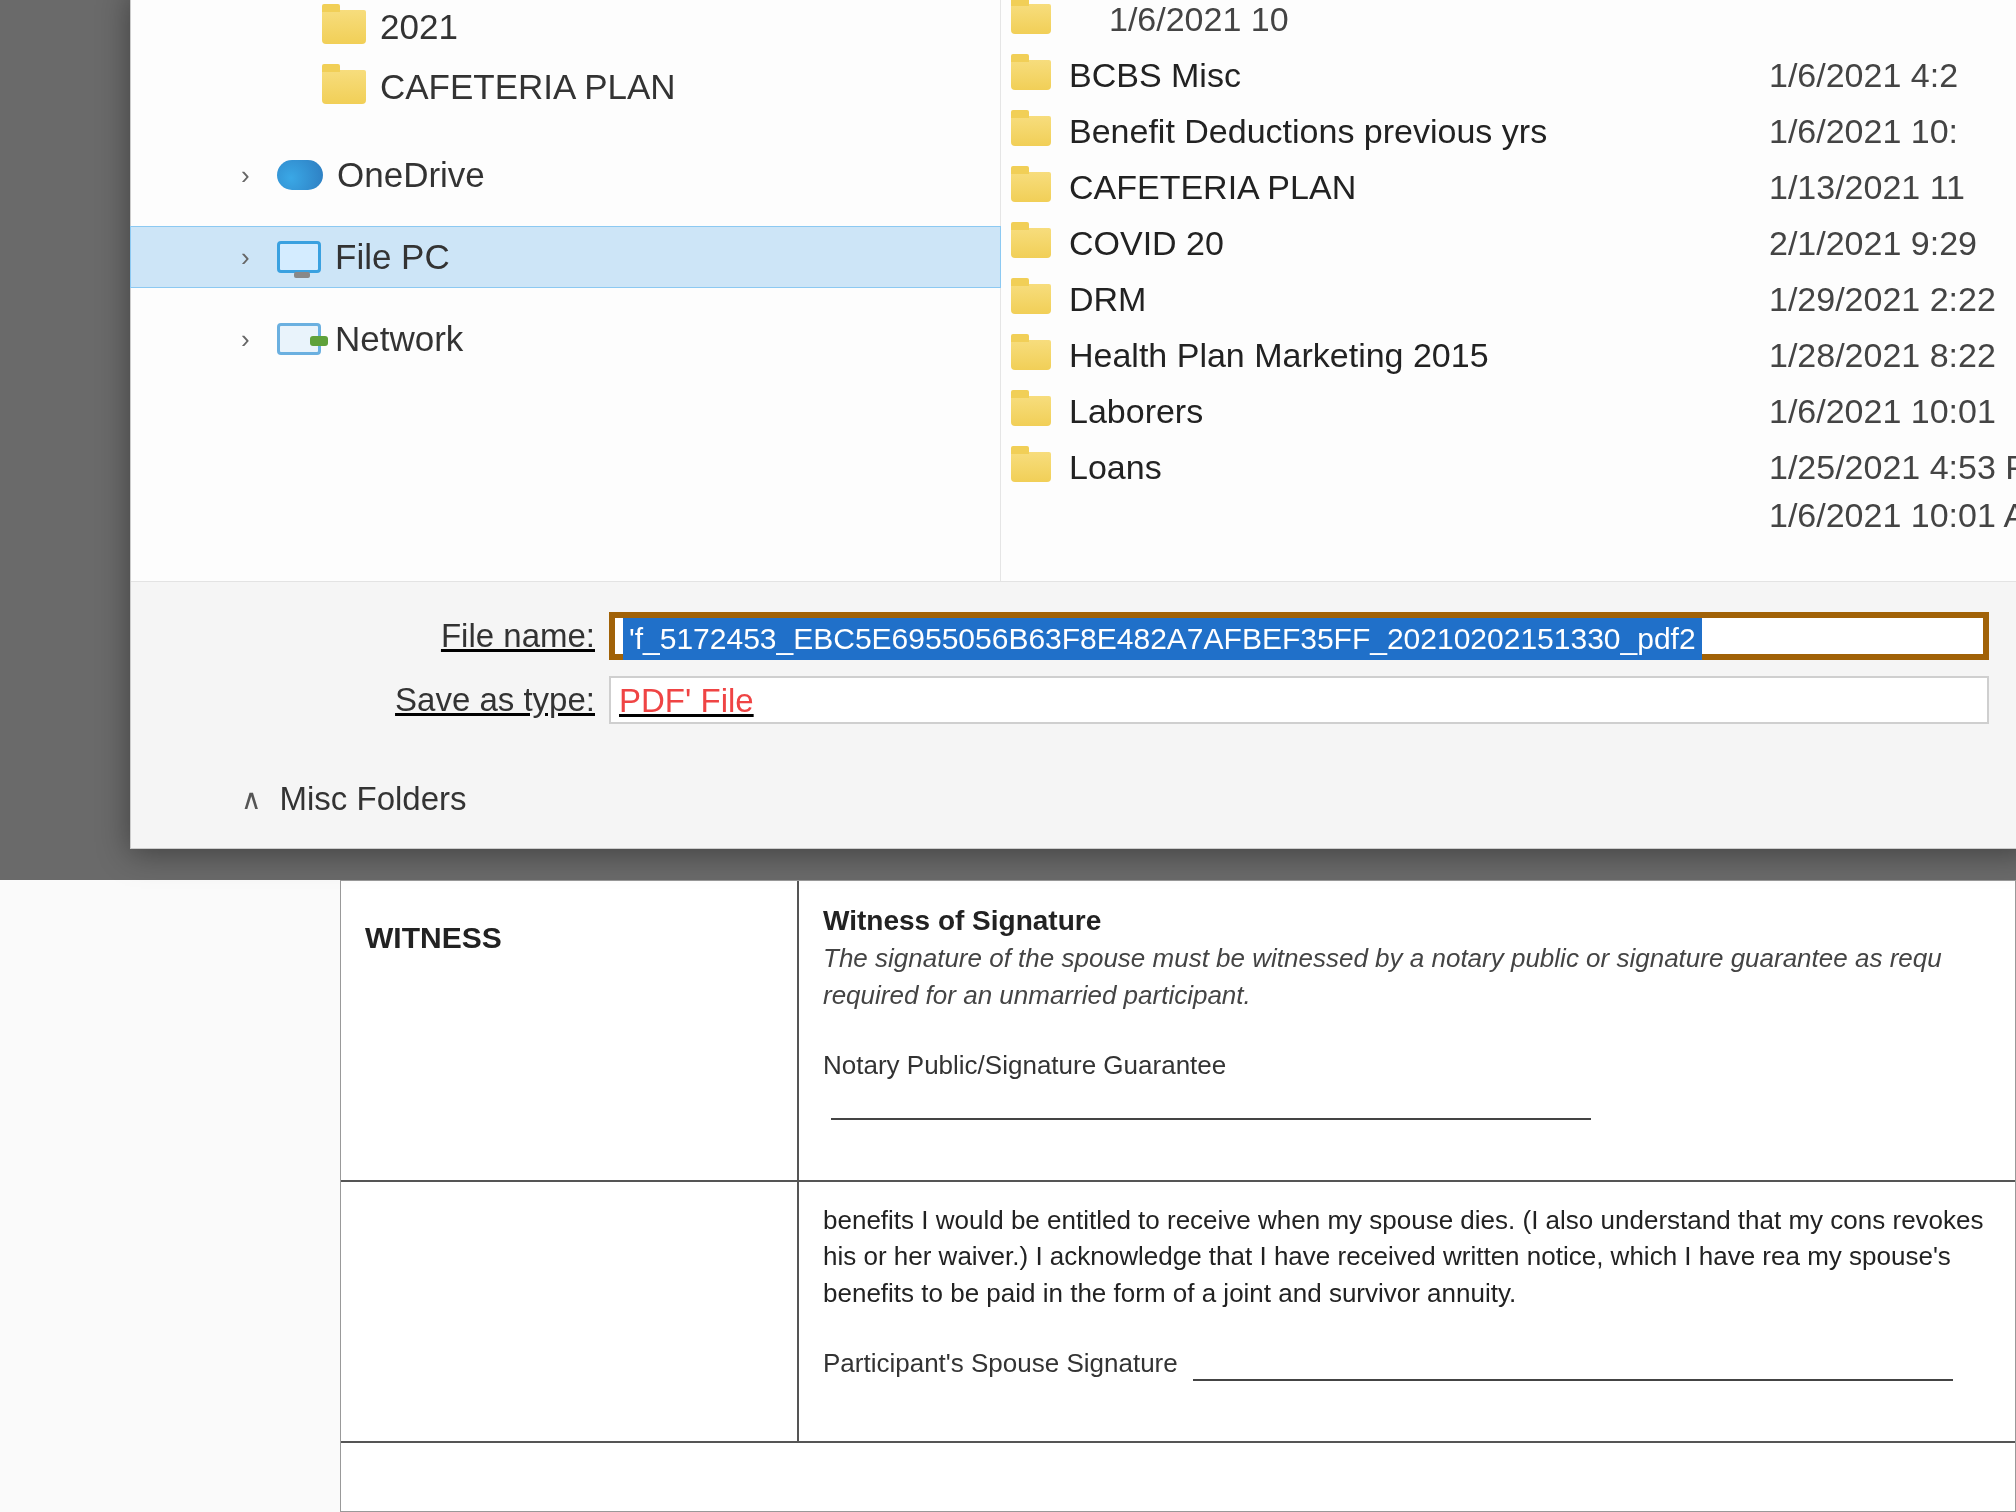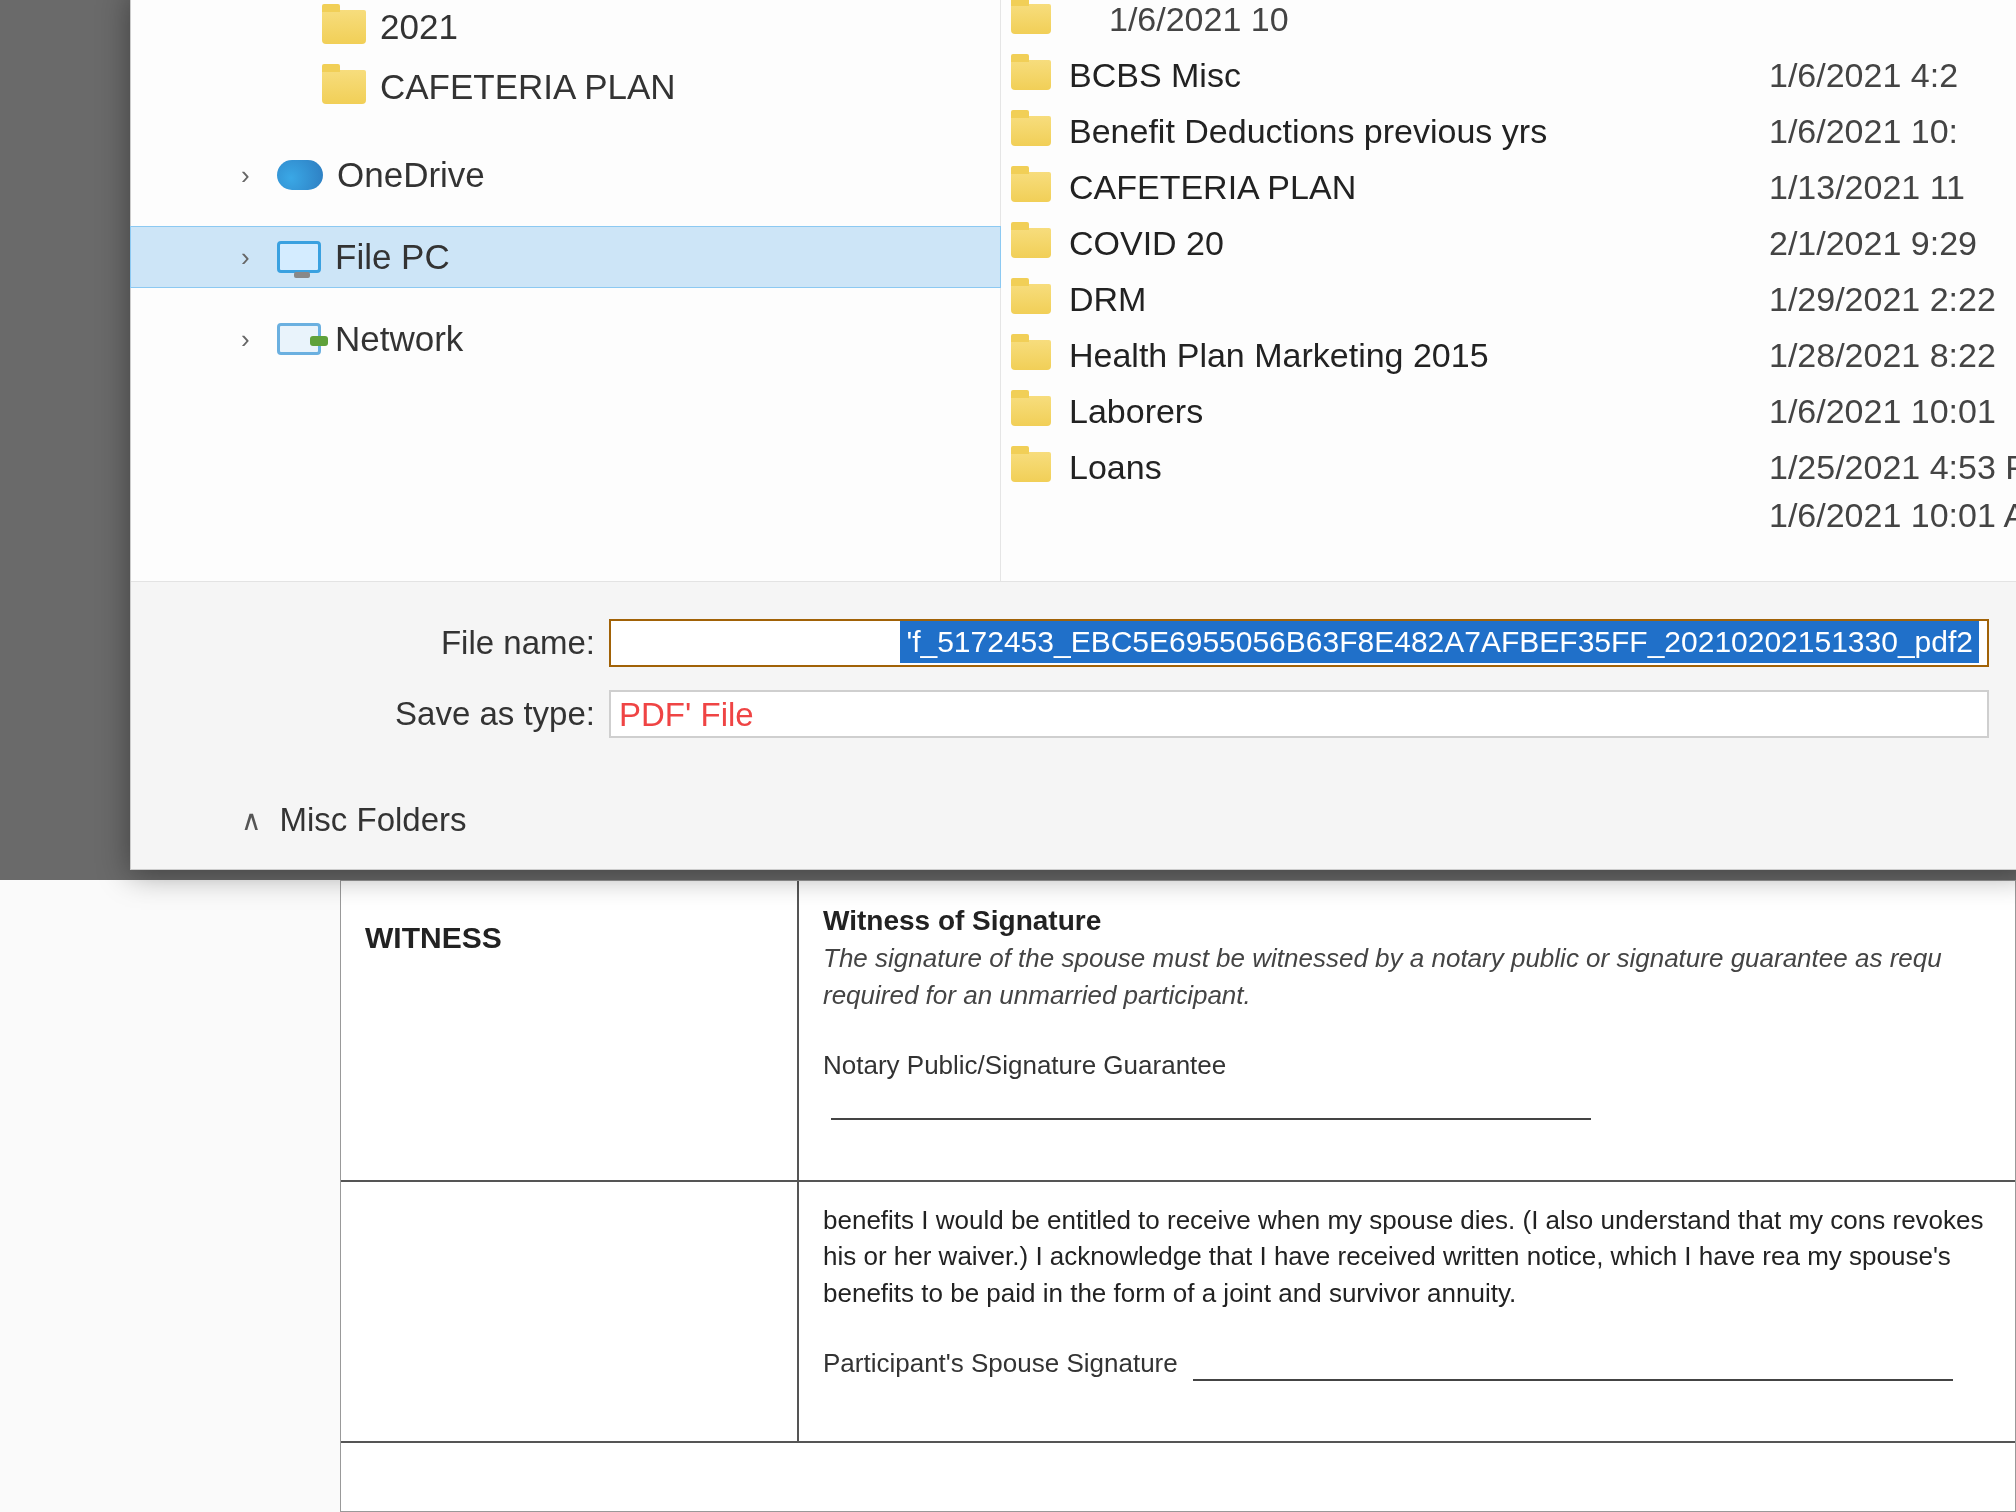--- a/index.html
+++ b/index.html
@@ -101,37 +101,36 @@
     .flrow .folder-ico{width:40px;height:30px;margin-right:18px;flex-shrink:0;}
     .flname{flex:1;white-space:nowrap;overflow:hidden;text-overflow:ellipsis;}
     .fldate{width:300px;color:#444;white-space:nowrap;text-align:left;padding-left:40px;}
 
     
     .namesection{
       background:#f5f5f5;
       padding:14px 40px 14px 0;
       border-top:1px solid #e3e3e3;
     }
-    .nsrow{display:flex;align-items:center;margin:23px 0;}
+    .nsrow{display:flex;align-items:center;margin:16px 0;text-decoration:underline;}
     .nslabel{
       width:478px;
       text-align:right;
       padding-right:14px;
       font-size:33px;
       color:#333;
     }
     .fileinput{
       flex:1;
       height:48px;
-      border:2px solid #a16207;
+      border:6px solid #a16207;
       font-size:30px;
       padding:0 8px;
       background:#fff;
       color:#fff;
-      text-align:right;
     }
     .fileinput .sel{
       background:#2070c9;
       color:#fff;
       padding:4px 6px;
       display:inline-block;
     }
     .typeselect{
       flex:1;
       height:48px;

